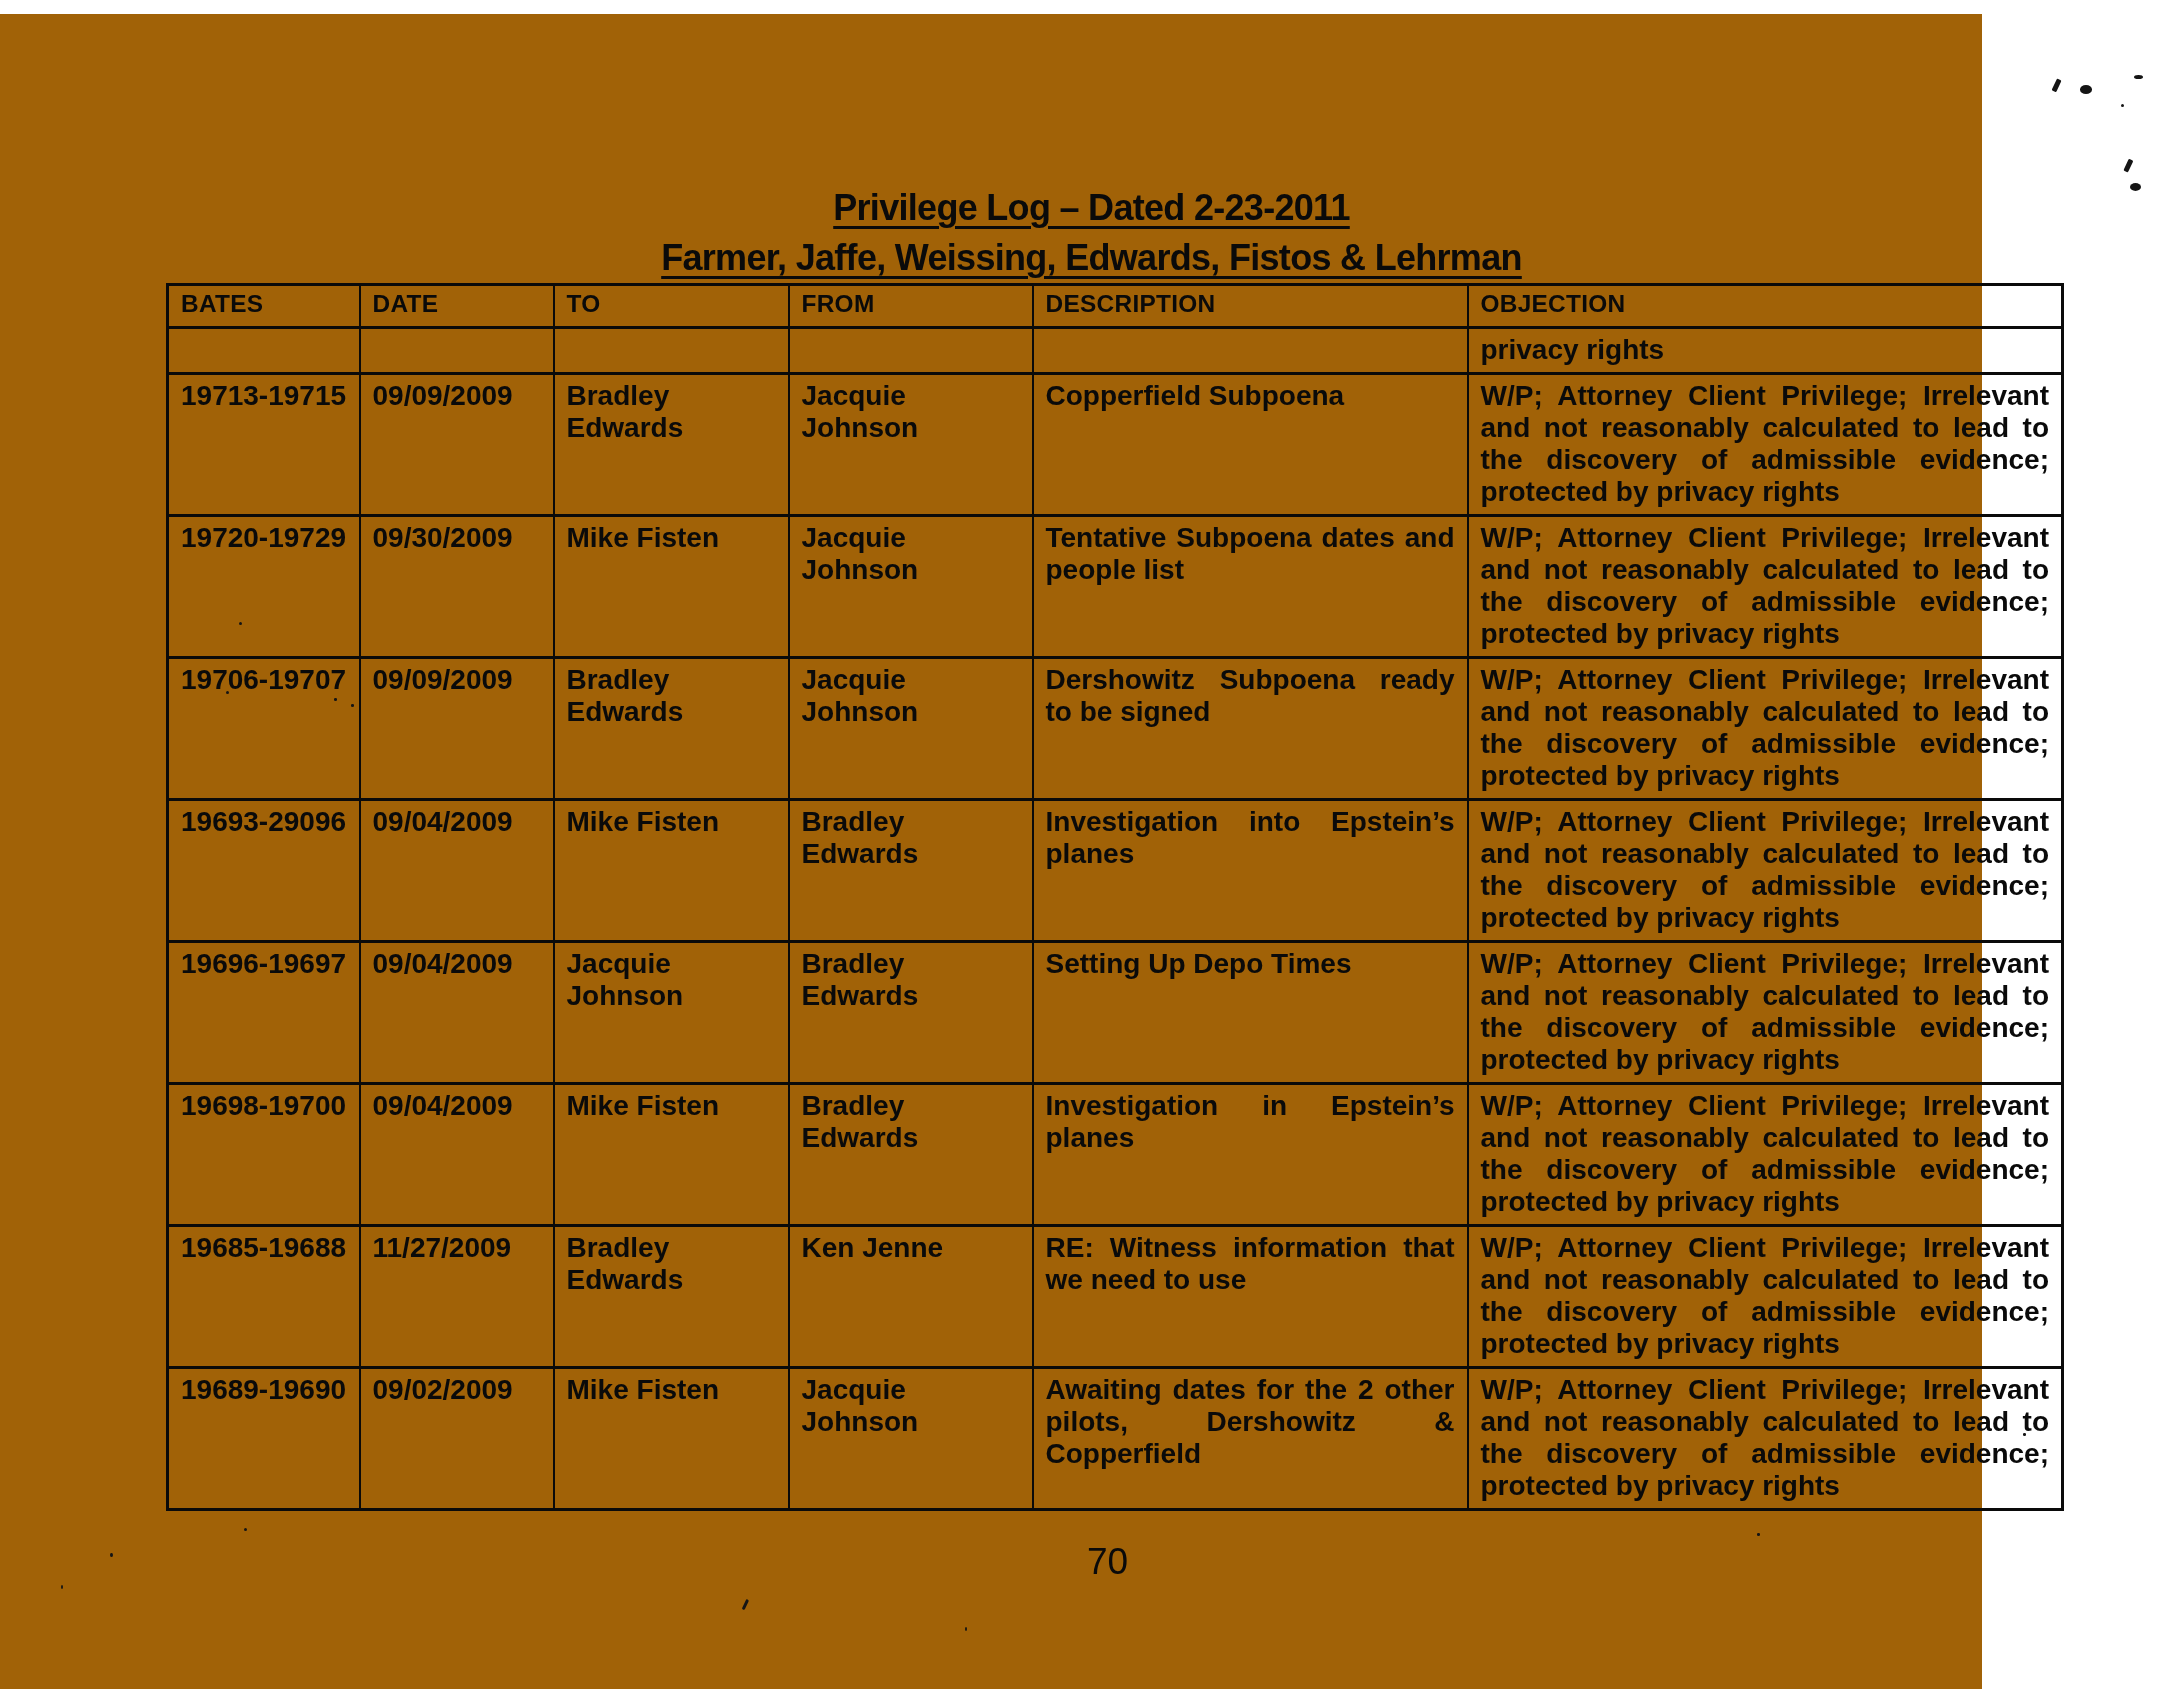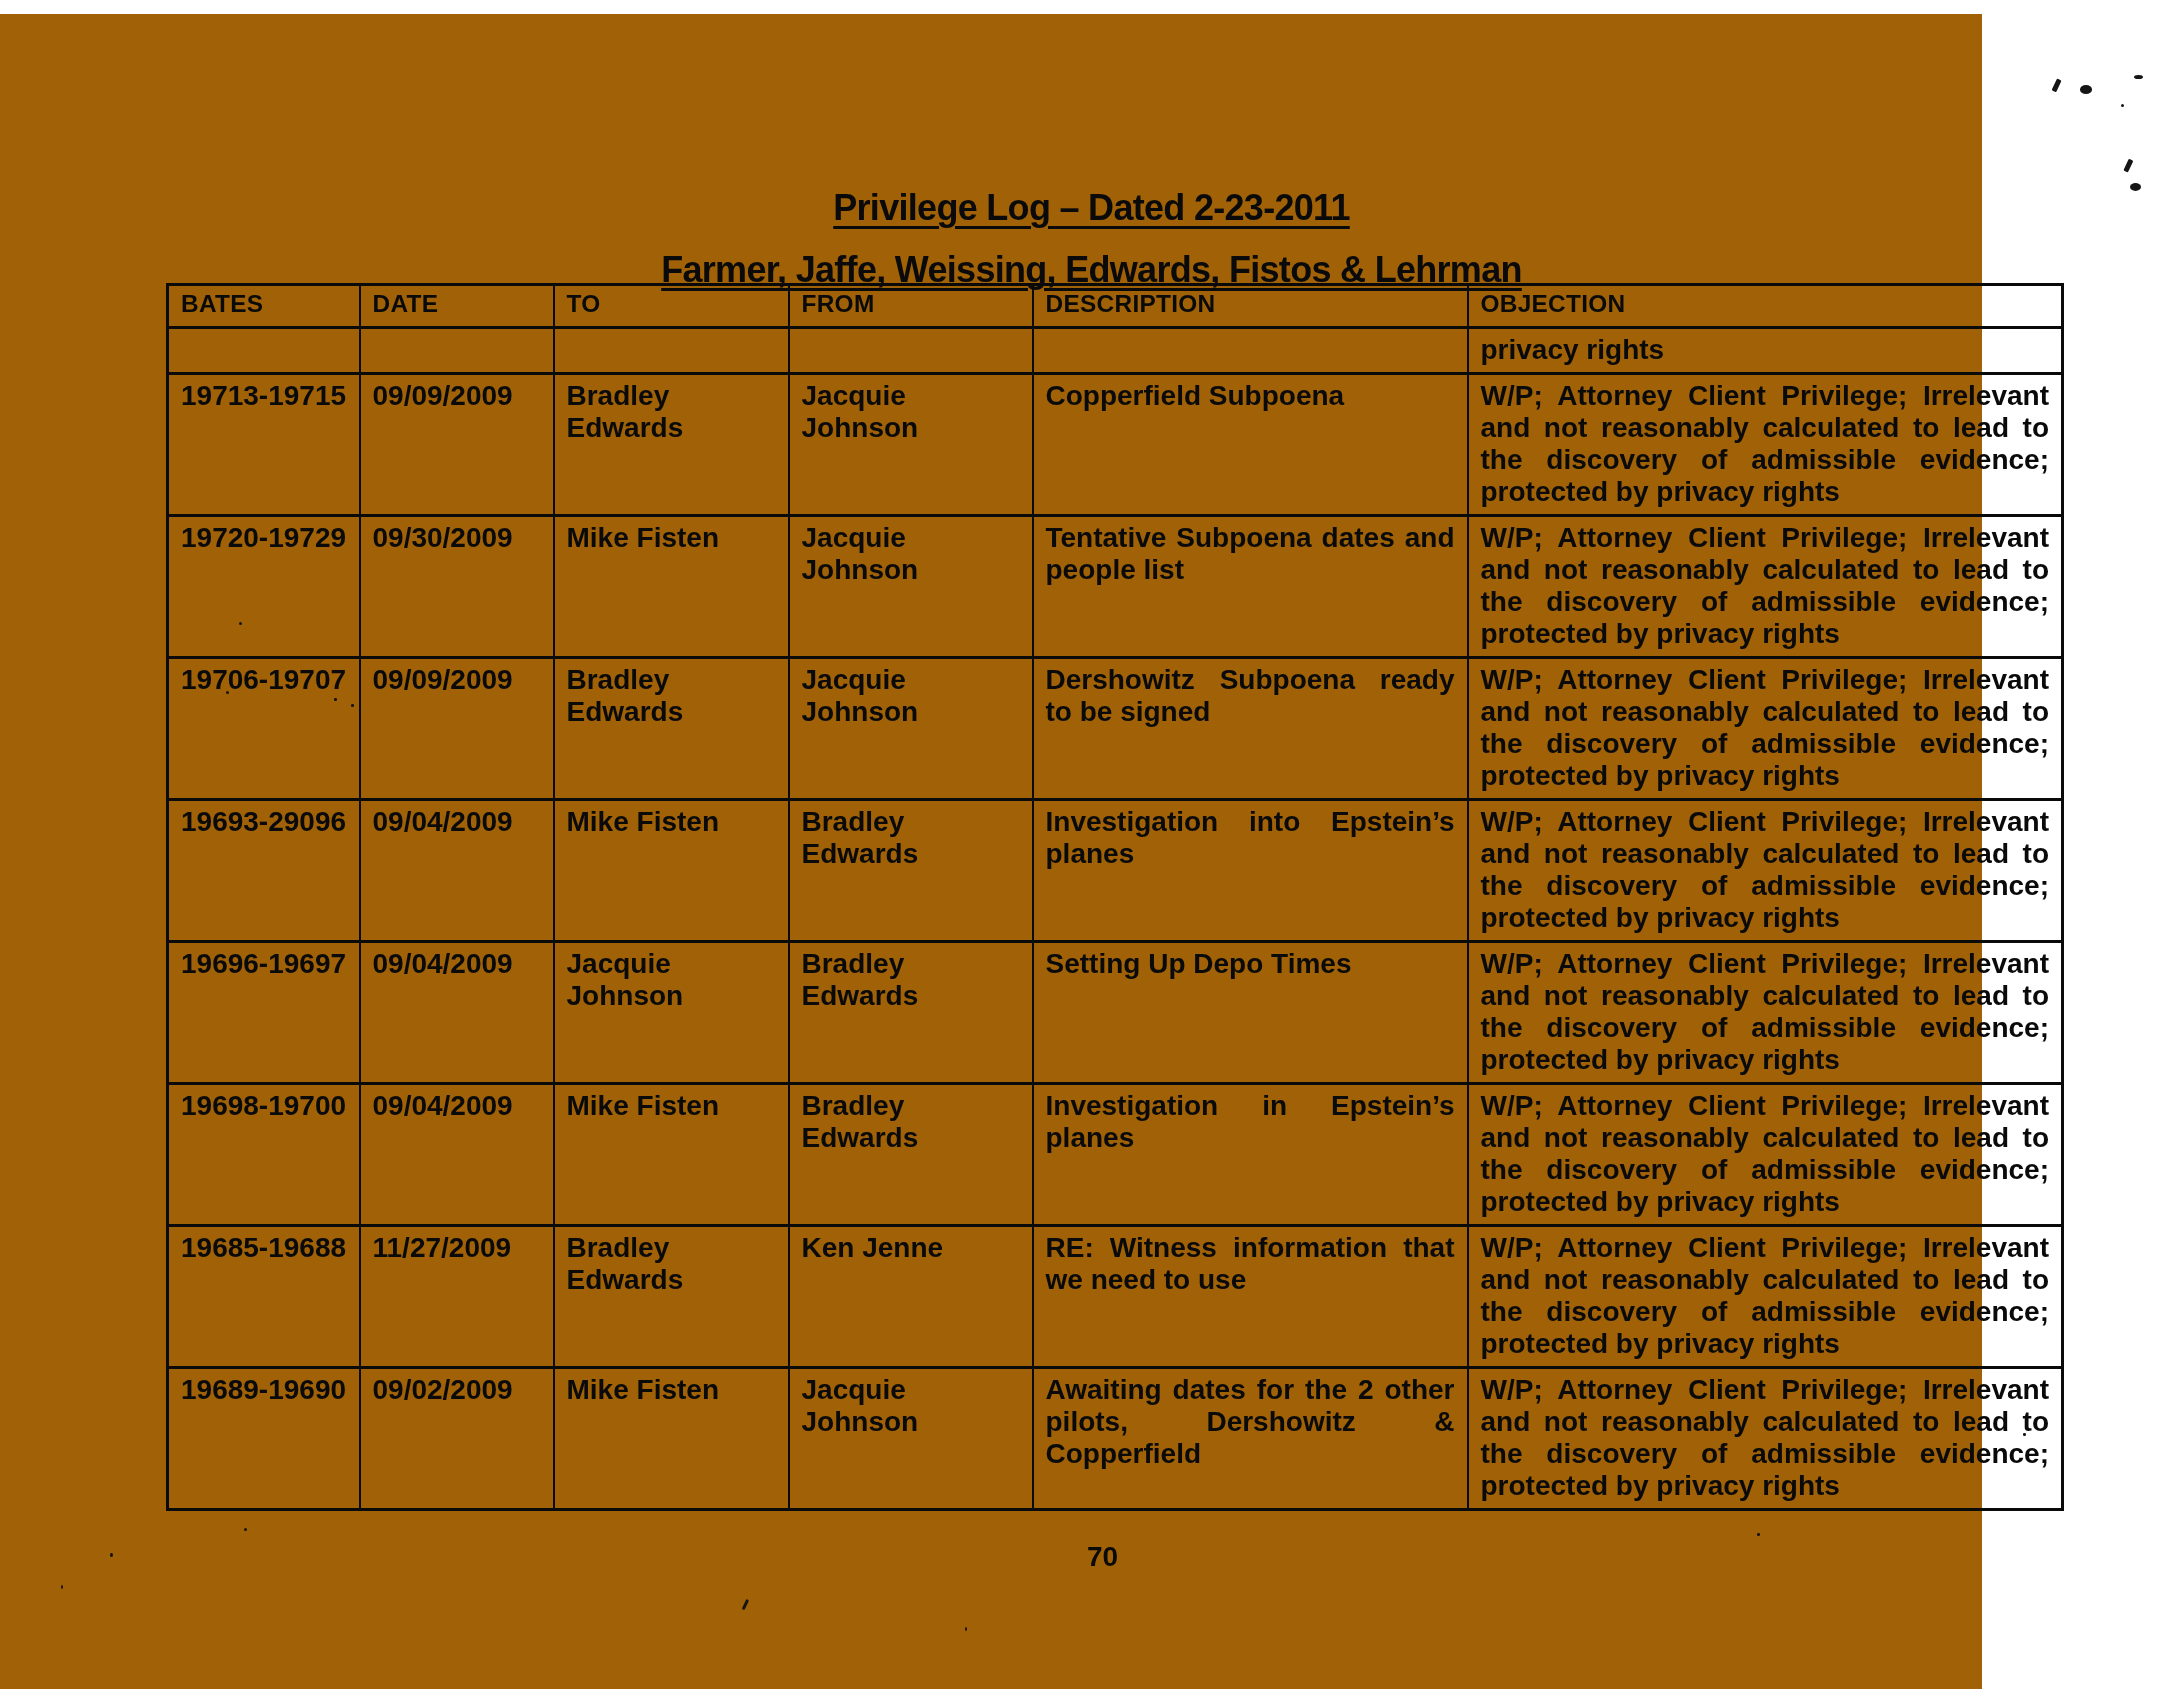--- a/index.html
+++ b/index.html
@@ -34,21 +34,21 @@
   .doc-title {
     font-size: 36px;
     font-weight: 700;
     letter-spacing: -0.7px;
     text-decoration: underline;
     text-decoration-thickness: 3.3px;
     text-underline-offset: 6px;
     line-height: 42px;
   }
   .doc-subtitle {
-    margin-top: 20px;
+    margin-top: 8px;
   }
   
   table.privlog {
     position: absolute;
     left: 166px;
     top: 269px;
     width: 1893px;
     border-collapse: collapse;
     table-layout: fixed;
     border: 3.3px solid #0a0a0a;
@@ -80,22 +80,22 @@
   tr.data-row     { height: 142px; }
   td.cell-desc, td.cell-obj {
     text-align: justify;
     text-justify: inter-word;
   }
   
   .pageno {
     position: absolute;
     left: 1087px;
     top: 1527px;
-    font-size: 28px;
-    font-weight: 700;
+    font-size: 37px;
+    font-weight: 400;
   }
   
   .speck {
     position: absolute;
     background: #151515;
   }
   .speck.dot { border-radius: 50%; }
   .speck.slash { transform: rotate(25deg); border-radius: 1.3px; }
 </style>
 </head>

